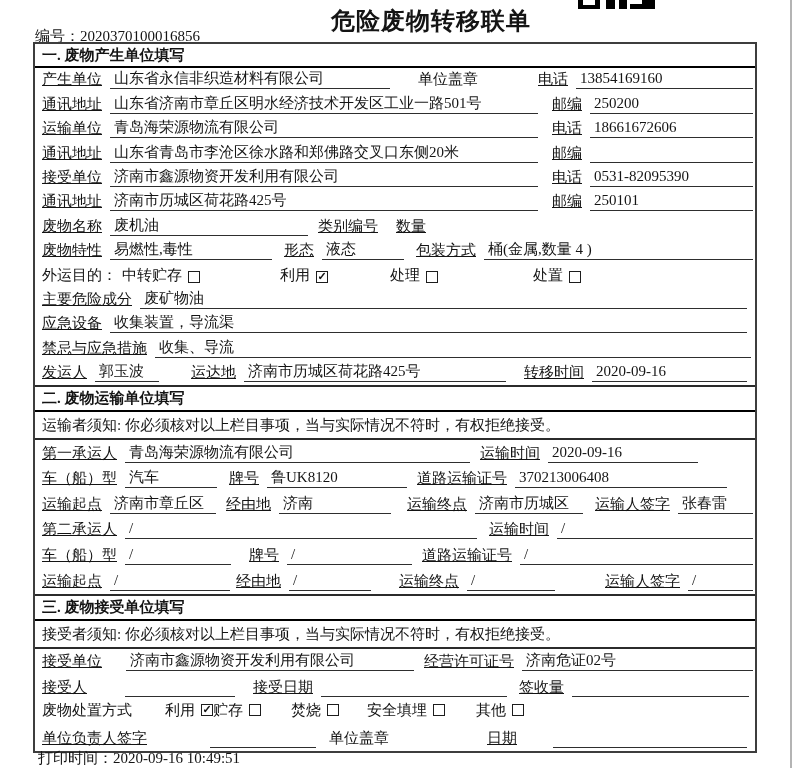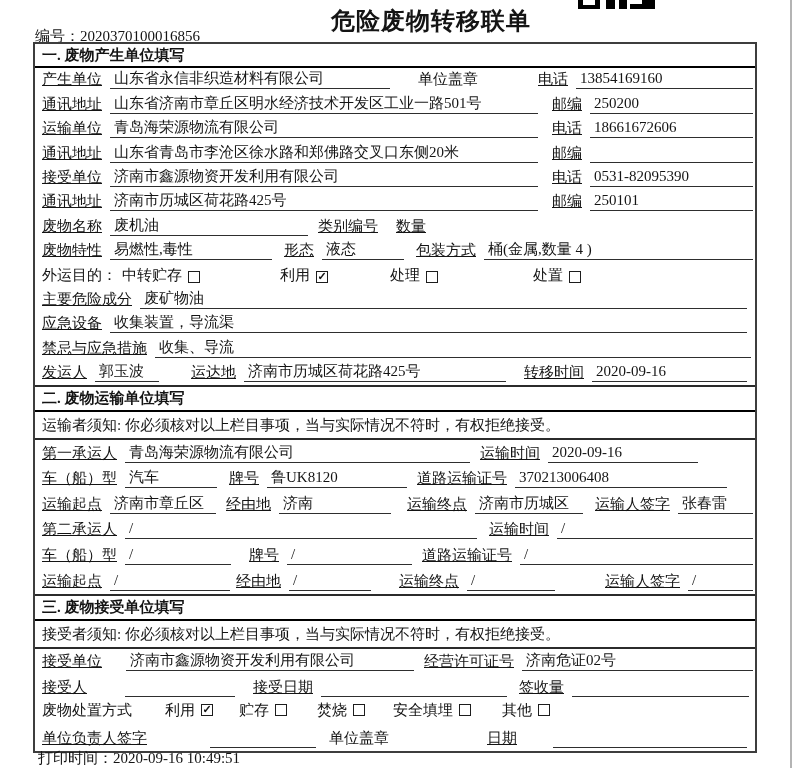--- a/index.html
+++ b/index.html
@@ -240,21 +240,21 @@
       <span class="lbl" style="margin-left:18px">接受日期</span>
       <span class="val" style="width:186px"></span>
       <span class="lbl" style="margin-left:12px">签收量</span>
       <span class="val grow" style="margin-right:6px"></span>
     </div>
 
     <div class="frow" style="align-items:center">
       <span class="plain">废物处置方式</span>
       <span class="plain" style="margin-left:33px">利用</span>
       <span class="cb">✓</span>
-      <span class="plain" style="margin-left:26px">贮存</span>
+      <span class="plain" style="">贮存</span>
       <span class="cb"></span>
       <span class="plain" style="margin-left:30px">焚烧</span>
       <span class="cb"></span>
       <span class="plain" style="margin-left:28px">安全填埋</span>
       <span class="cb"></span>
       <span class="plain" style="margin-left:31px">其他</span>
       <span class="cb"></span>
     </div>
 
     <div class="frow">

